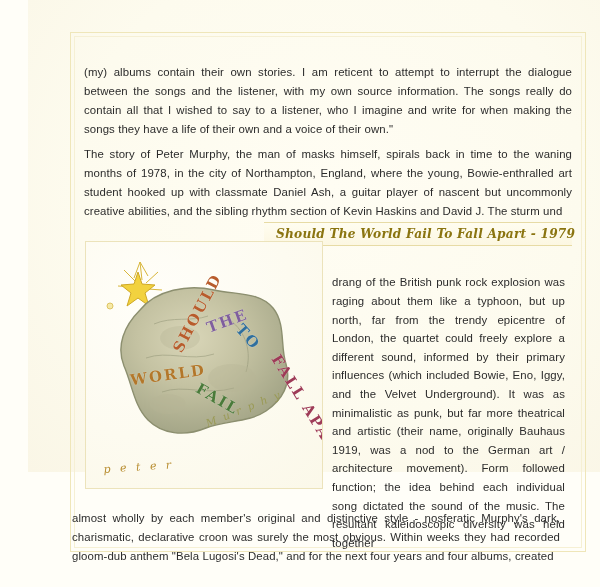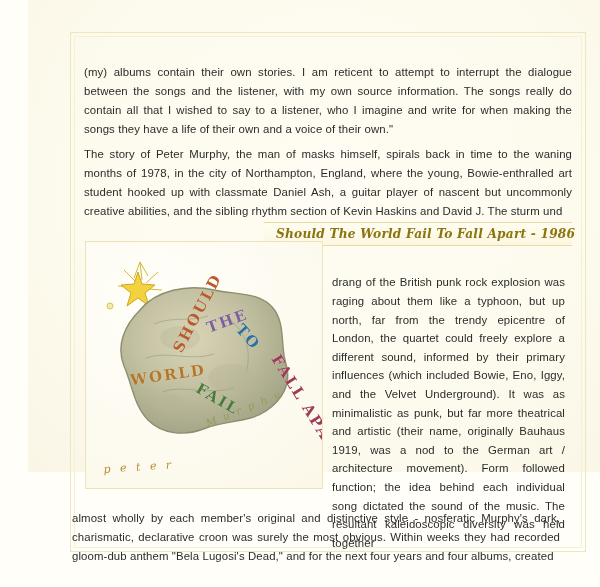--- a/index.html
+++ b/index.html
@@ -186,21 +186,21 @@
 <div class="page">
 
   <div class="frame"></div>
   <div class="frame-inner"></div>
 
   <p class="col-text" id="para1">(my) albums contain their own stories. I am reticent to attempt to interrupt the dialogue between the songs and the listener, with my own source information. The songs really do contain all that I wished to say to a listener, who I imagine and write for when making the songs  they have a life of their own and a voice of their own."</p>
 
   <p class="col-text" id="para2">The story of Peter Murphy, the man of masks himself, spirals back in time to the waning months of 1978, in the city of Northampton, England, where the young, Bowie-enthralled art student hooked up with classmate Daniel Ash, a guitar player of nascent but uncommonly creative abilities, and the sibling rhythm section of Kevin Haskins and David J. The sturm und</p>
 
   <div class="album-caption">
-    <span>Should The World Fail To Fall Apart - 1986</span>
+    <span>Should The World Fail To Fall Apart - 1979</span>
   </div>
 
   <div class="artwork">
     <div class="artwork-inner">
 
       <svg class="art-star" viewBox="0 0 74 66">
         <g stroke="#d8b63a" stroke-width="1" fill="none">
           <path d="M40 6 L42 24 M40 6 L34 22 M40 6 L48 20 M24 14 L36 26 M58 16 L46 27 M18 30 L34 31 M62 34 L48 33"></path>
         </g>
         <polygon points="38,16 42,28 55,29 45,37 49,50 38,42 27,50 31,37 21,29 34,28" fill="#f2d23f" stroke="#cfa825" stroke-width="1"></polygon>

